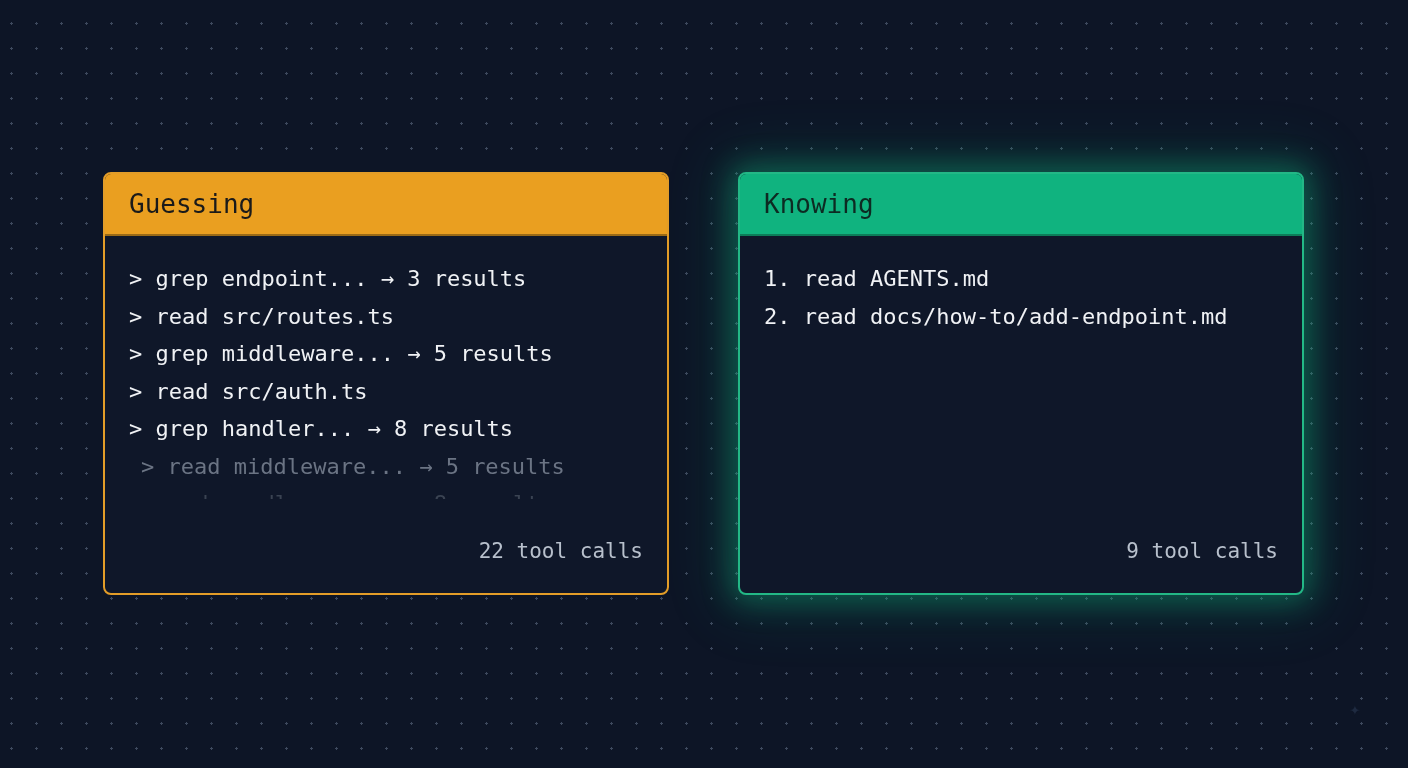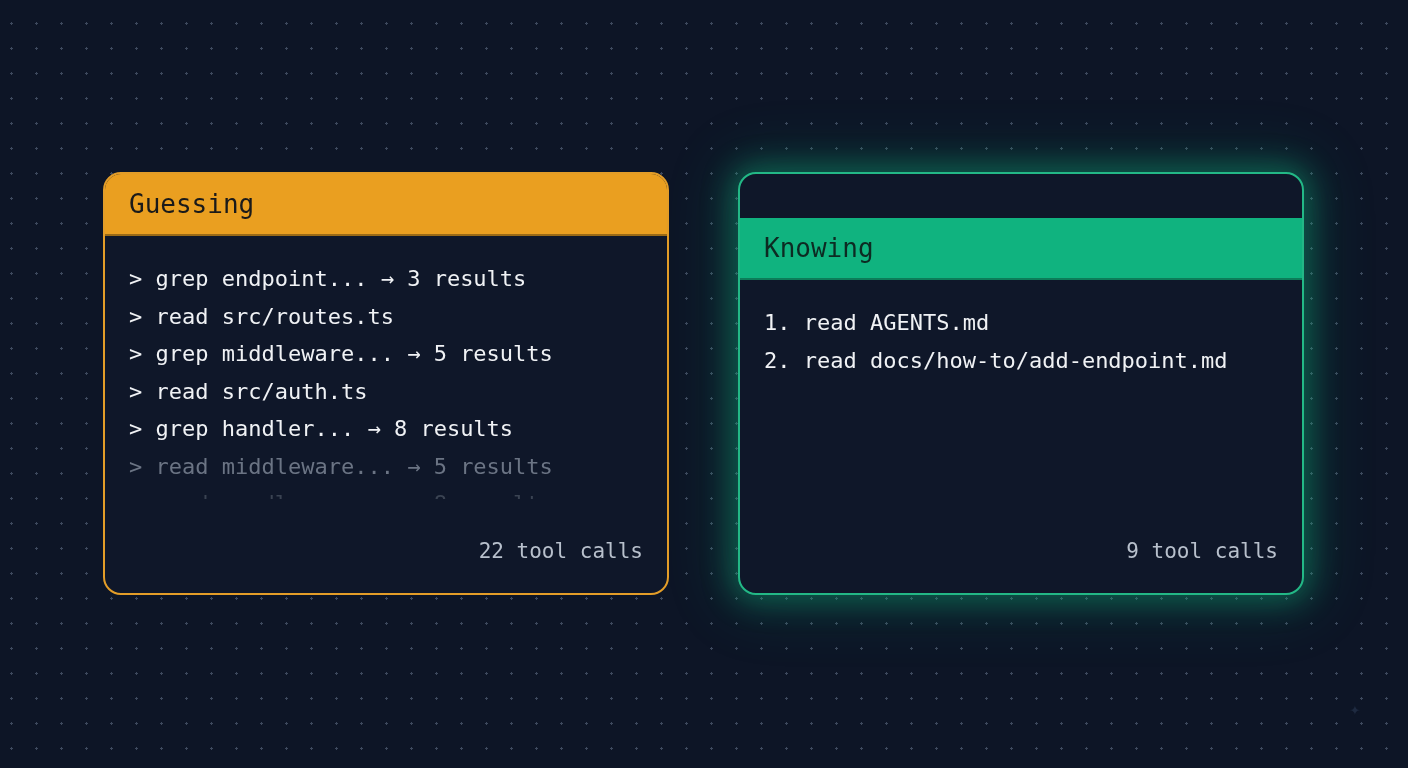--- a/index.html
+++ b/index.html
@@ -6,38 +6,38 @@
   body {
     width:1408px; height:768px; overflow:hidden; position:relative;
     background-color:#0d1526;
     background-image: radial-gradient(circle, rgba(120,135,160,0.45) 1px, transparent 1.4px);
     background-size:25px 25px;
     background-position:24px 36px;
     font-family:"DejaVu Sans Mono", "Liberation Mono", monospace;
   }
   .card {
     position:absolute; top:172px; height:423px; width:566px;
-    box-sizing:border-box; border-radius:18px; overflow:hidden;
+    box-sizing:border-box; border-radius:8px; overflow:hidden;
     background:#0f1729;
   }
   .card.left { left:103px; border:2px solid #e39d28; }
   .card.right {
     left:738px; border:2px solid #23b886;
     box-shadow: 0 0 28px 8px rgba(16,185,129,0.35), 0 0 60px 16px rgba(16,185,129,0.15);
   }
   .card-header {
     height:62px; box-sizing:border-box; padding:15px 0 0 24px;
     font-size:26px; color:#1a1a1a; font-family:"DejaVu Sans Mono", monospace;
     letter-spacing:0px;
   }
   .left .card-header { background:#ea9f20; border-bottom:2px solid #9a6a16; }
-  .right .card-header { background:#10b37f; border-bottom:2px solid #0c7d59; color:#0d2a22;margin-top:44px; }
+  .right .card-header { background:#10b37f; border-bottom:2px solid #0c7d59; color:#0d2a22; }
   .card-body { padding:24px 0 0 24px; position:relative; height:300px; overflow:hidden; }
   .line { font-size:22px; color:#f0f2f5; height:37.5px; line-height:37.5px; white-space:pre; }
-  .line.dim { color:#6b7484; }
+  .line.dim { color:#6b7484;margin-left:12px; }
   .line.faint { color:#3a4352; height:14px; overflow:hidden; line-height:37.5px; }
   .footer {
     position:absolute; right:24px; bottom:30px;
     font-size:21px; color:#b8c0cc; white-space:pre;
   }
   .sparkle {
     position:absolute; left:1346px; top:700px; width:18px; height:18px;
     color:#1e2a40; font-size:18px; line-height:18px; text-align:center;
   }
 </style>

